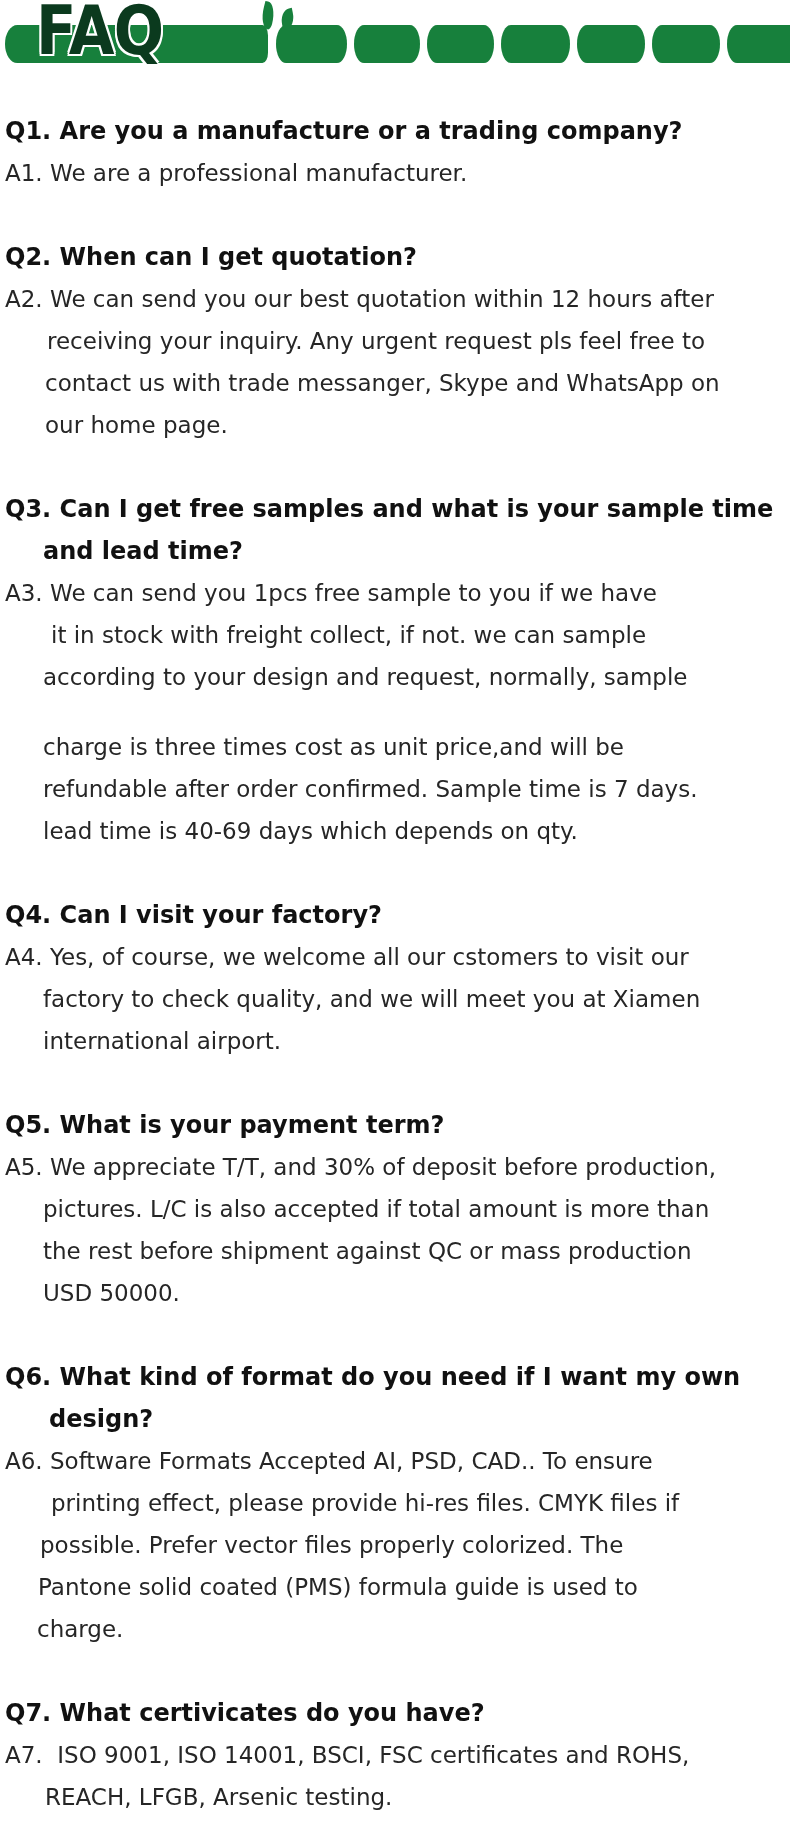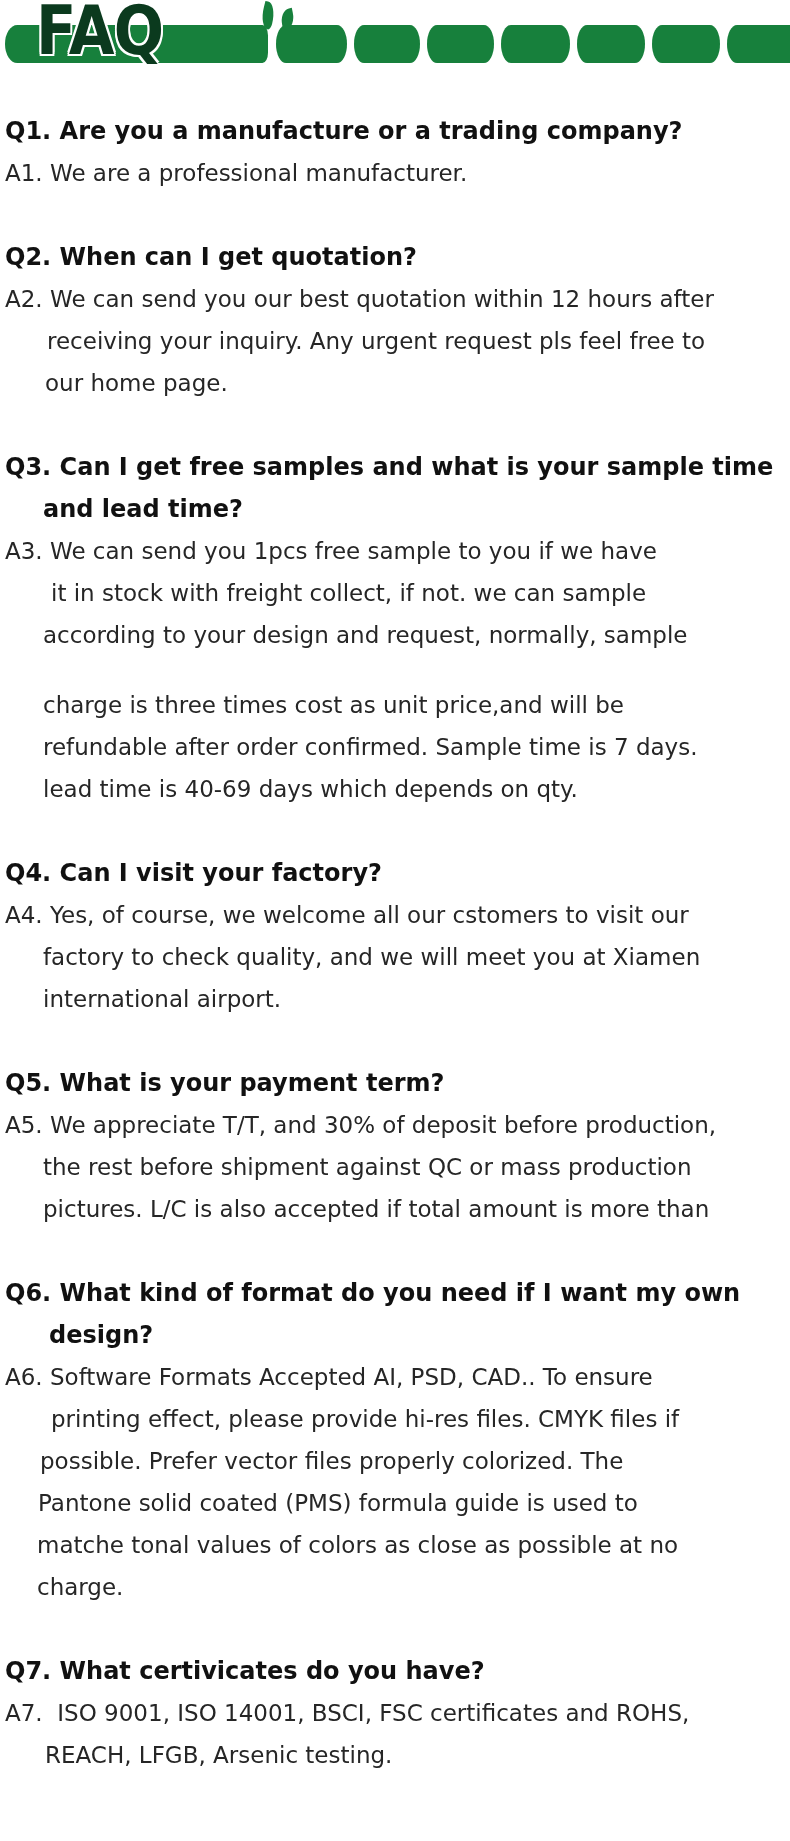--- a/index.html
+++ b/index.html
@@ -104,20 +104,21 @@
   <main class="faq-list">
 
   <section class="faq-item">
         <div class="line q" style="padding-left: 0px;">Q1. Are you a manufacture or a trading company?</div>
         <div class="line a" style="padding-left: 0px;">A1. We are a professional manufacturer.</div>
       </section>
       <section class="faq-item">
         <div class="line q" style="padding-left: 0px;">Q2. When can I get quotation?</div>
         <div class="line a" style="padding-left: 0px;">A2. We can send you our best quotation within 12 hours after</div>
         <div class="line a" style="padding-left: 42px;">receiving your inquiry. Any urgent request pls feel free to</div>
+        <div class="line a" style="padding-left: 40px;">contact us with trade messanger, Skype and WhatsApp on</div>
         <div class="line a" style="padding-left: 40px;">our home page.</div>
       </section>
       <section class="faq-item">
         <div class="line q" style="padding-left: 0px;">Q3. Can I get free samples and what is your sample time</div>
         <div class="line q" style="padding-left: 38px;">and lead time?</div>
         <div class="line a" style="padding-left: 0px;">A3. We can send you 1pcs free sample to you if we have</div>
         <div class="line a" style="padding-left: 46px;">it in stock with freight collect, if not. we can sample</div>
         <div class="line a" style="padding-left: 38px;">according to your design and request, normally, sample</div>
         <div class="line a" style="padding-left: 38px; margin-top: 28px;">charge is three times cost as unit price,and will be</div>
         <div class="line a" style="padding-left: 38px;">refundable after order confirmed. Sample time is 7 days.</div>
@@ -125,31 +126,31 @@
       </section>
       <section class="faq-item">
         <div class="line q" style="padding-left: 0px;">Q4. Can I visit your factory?</div>
         <div class="line a" style="padding-left: 0px;">A4. Yes, of course, we welcome all our cstomers to visit our</div>
         <div class="line a" style="padding-left: 38px;">factory to check quality, and we will meet you at Xiamen</div>
         <div class="line a" style="padding-left: 38px;">international airport.</div>
       </section>
       <section class="faq-item">
         <div class="line q" style="padding-left: 0px;">Q5. What is your payment term?</div>
         <div class="line a" style="padding-left: 0px;">A5. We appreciate T/T, and 30% of deposit before production,</div>
+        <div class="line a" style="padding-left: 38px;">pictures. L/C is also accepted if total amount is more than</div>
         <div class="line a" style="padding-left: 38px;">the rest before shipment against QC or mass production</div>
-        <div class="line a" style="padding-left: 38px;">pictures. L/C is also accepted if total amount is more than</div>
+        <div class="line a" style="padding-left: 38px;">USD 50000.</div>
       </section>
       <section class="faq-item">
         <div class="line q" style="padding-left: 0px;">Q6. What kind of format do you need if I want my own</div>
         <div class="line q" style="padding-left: 44px;">design?</div>
         <div class="line a" style="padding-left: 0px;">A6. Software Formats Accepted AI, PSD, CAD.. To ensure</div>
         <div class="line a" style="padding-left: 46px;">printing effect, please provide hi-res files. CMYK files if</div>
         <div class="line a" style="padding-left: 35px;">possible. Prefer vector files properly colorized. The</div>
         <div class="line a" style="padding-left: 33px;">Pantone solid coated (PMS) formula guide is used to</div>
-        <div class="line a" style="padding-left: 32px;">matche tonal values of colors as close as possible at no</div>
         <div class="line a" style="padding-left: 32px;">charge.</div>
       </section>
       <section class="faq-item">
         <div class="line q" style="padding-left: 0px;">Q7. What certivicates do you have?</div>
         <div class="line a" style="padding-left: 0px;">A7.  ISO 9001, ISO 14001, BSCI, FSC certificates and ROHS,</div>
         <div class="line a" style="padding-left: 40px;">REACH, LFGB, Arsenic testing.</div>
       </section>
     </main>
 
 </div>

